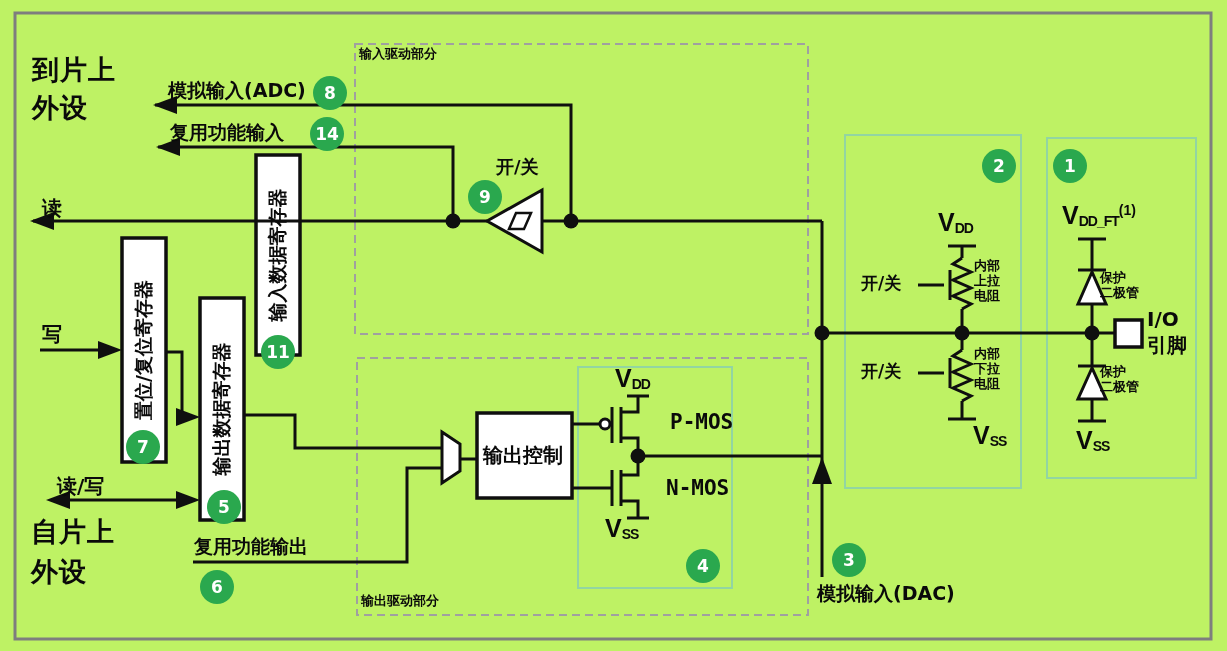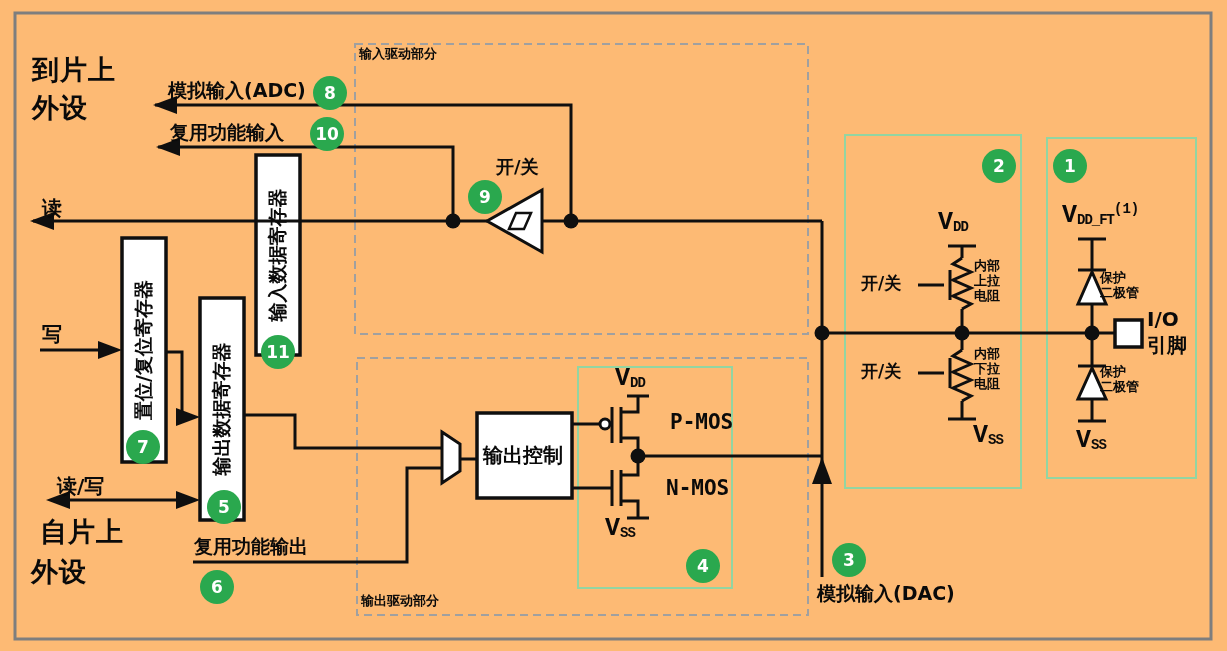--- a/index.html
+++ b/index.html
@@ -1,17 +1,17 @@
 <!DOCTYPE html>
 <html><head>
 <meta charset="utf-8">
 <style>
   html,body{margin:0;padding:0;background:#fff;}
   #stage{
-    position:relative;width:1227px;height:651px;background:#fdba74;
+    position:relative;width:1227px;height:651px;background:#bef264;
     font-family:"DejaVu Sans","Liberation Sans",sans-serif;color:#0a0a0a;
     overflow:hidden;
   }
   #stage svg{position:absolute;left:0;top:0;}
   .lbl{position:absolute;font-weight:bold;white-space:nowrap;line-height:1.15;}
   .big{font-size:27px;letter-spacing:1px;}
   .sig{font-size:19px;}
   .bus{font-size:20px;}
   .sec{font-size:13px;}
   .sw{font-size:17px;}
@@ -19,21 +19,21 @@
   .small3{font-size:13px;line-height:15px;}
   .reg{
     position:absolute;font-weight:bold;font-size:19px;white-space:nowrap;
     transform:translate(-50%,-50%) rotate(-90deg);
   }
   .marker{
     position:absolute;width:34px;height:34px;border-radius:50%;
     color:#ffffff;font-size:17px;font-weight:bold;text-align:center;
     line-height:34px;
   }
-  .vl{position:absolute;font-family:Liberation Mono, monospace;
+  .vl{position:absolute;font-family:Liberation Sans, sans-serif;
       font-weight:bold;white-space:nowrap;}
   .vbase{font-size:25px;}
   .vsub{font-size:14px;position:relative;top:2px;letter-spacing:-1px;}
   .vsup{font-size:14px;position:relative;top:-9px;}
   .mos{font-family:"DejaVu Sans Mono","Liberation Mono",monospace;font-size:21px;margin-left:14px;}
   .occ{position:absolute;left:477px;top:413px;width:92px;height:85px;
        display:flex;align-items:center;justify-content:center;
        font-size:20px;font-weight:bold;}
 </style>
 </head>
@@ -136,21 +136,21 @@
       <circle cx="571" cy="221" r="7.5"></circle>
       <circle cx="822" cy="333" r="7.5"></circle>
       <circle cx="962" cy="333" r="7.5"></circle>
       <circle cx="1092" cy="333" r="7.5"></circle>
       <circle cx="638" cy="456" r="7.5"></circle>
     </g>
   </svg>
 
   <div class="lbl big" style="left:32px;top:54px;">到片上</div>
   <div class="lbl big" style="left:32px;top:92px;">外设</div>
-  <div class="lbl big" style="left:40px;top:516px;text-align:right;">自片上</div>
+  <div class="lbl big" style="left:31px;top:516px;text-align:right;">自片上</div>
   <div class="lbl big" style="left:31px;top:556px;">外设</div>
 
   <div class="lbl sig" style="left:168px;top:80px;">模拟输入(ADC)</div>
   <div class="lbl sig" style="left:170px;top:122px;">复用功能输入</div>
   <div class="lbl bus" style="left:42px;top:197px;">读</div>
   <div class="lbl bus" style="left:42px;top:323px;">写</div>
   <div class="lbl bus" style="left:57px;top:475px;">读/写</div>
   <div class="lbl sig" style="left:194px;top:536px;">复用功能输出</div>
   <div class="lbl sig" style="left:817px;top:583px;">模拟输入(DAC)</div>
 
@@ -214,16 +214,16 @@
 
   <div class="marker" style="left:1053px;top:149px;background:#2aa84e;">1</div>
   <div class="marker" style="left:982px;top:149px;background:#2aa84e;">2</div>
   <div class="marker" style="left:832px;top:543px;background:#2aa84e;">3</div>
   <div class="marker" style="left:686px;top:549px;background:#2aa84e;">4</div>
   <div class="marker" style="left:207px;top:490px;background:#2aa84e;">5</div>
   <div class="marker" style="left:200px;top:570px;background:#2aa84e;">6</div>
   <div class="marker" style="left:126px;top:430px;background:#2aa84e;">7</div>
   <div class="marker" style="left:313px;top:76px;background:#2aa84e;">8</div>
   <div class="marker" style="left:468px;top:180px;background:#2aa84e;">9</div>
-  <div class="marker" style="left:310px;top:117px;background:#2aa84e;">10</div>
+  <div class="marker" style="left:310px;top:117px;background:#2aa84e;">14</div>
   <div class="marker" style="left:261px;top:335px;background:#2aa84e;">11</div>
 
 </div>
 
 </body></html>

